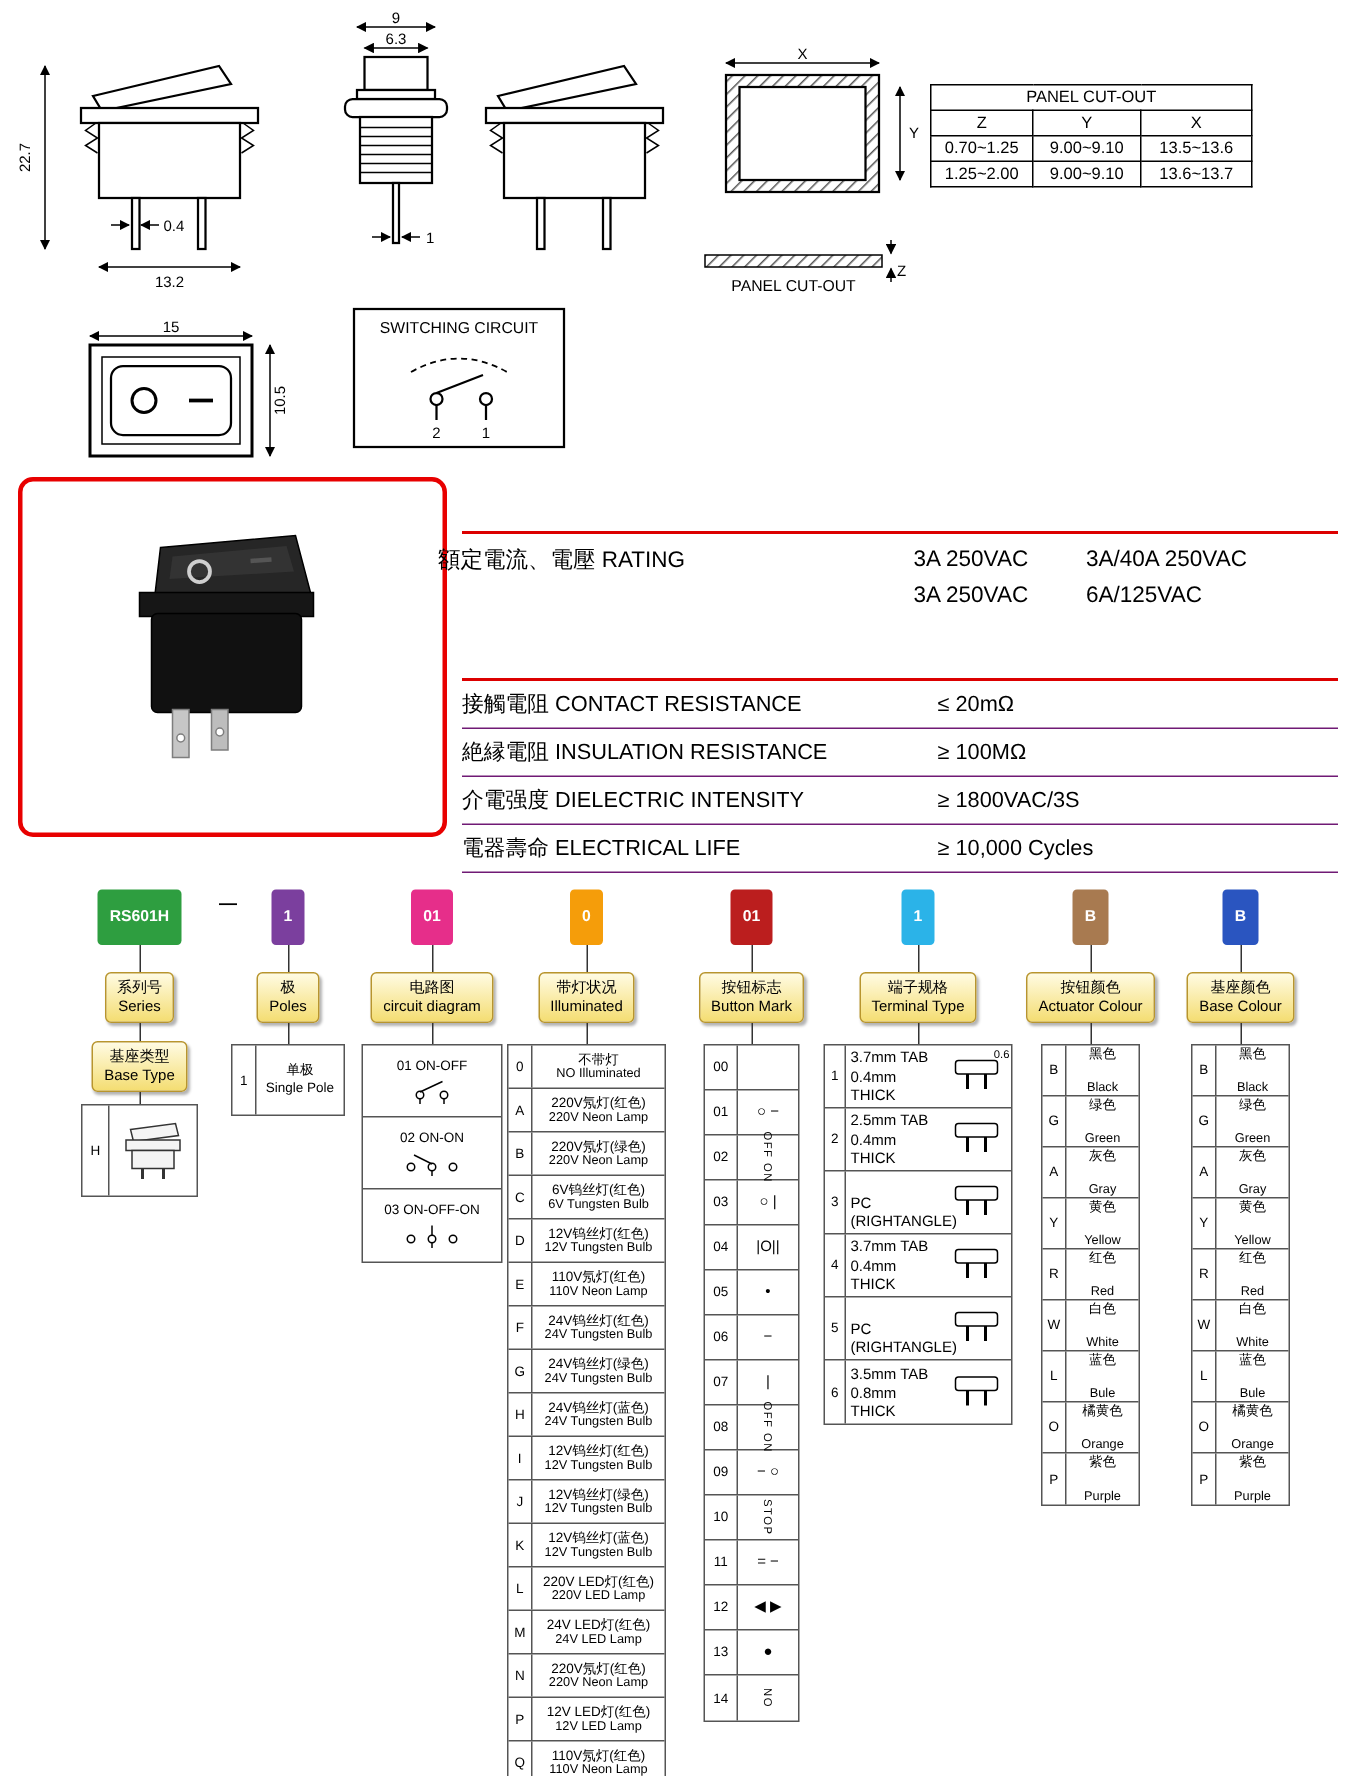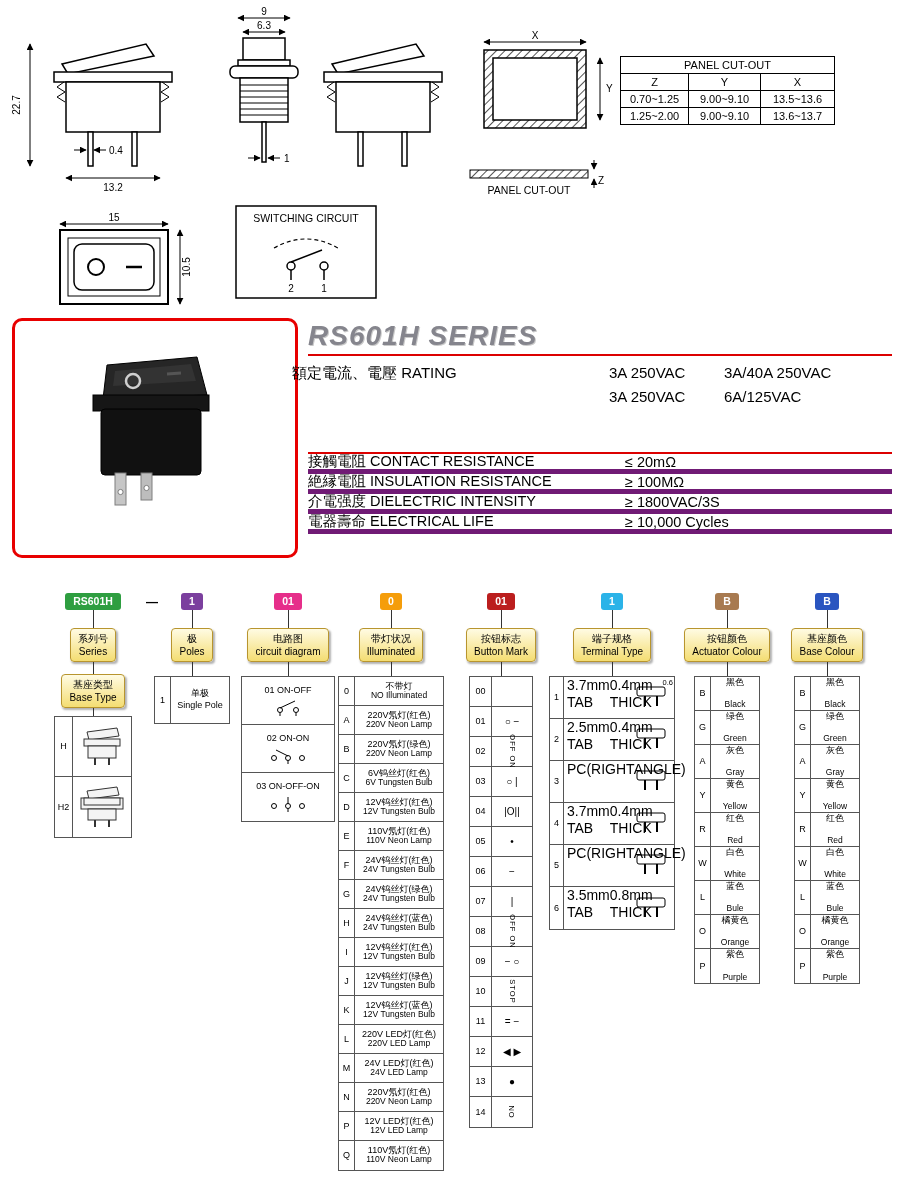--- a/index.html
+++ b/index.html
@@ -15,27 +15,27 @@
 
   
   .redbox{position:absolute;left:12px;top:318px;width:286px;height:240px;border:3px solid #e80000;border-radius:10px;display:flex;align-items:center;justify-content:center;background:#fff}
   .series-title{position:absolute;left:308px;top:320px;font-size:28px;font-style:italic;font-weight:bold;color:#85858d;letter-spacing:1px;text-shadow:1px 1px 0 #c9c9c9}
   .rule{position:absolute;left:308px;width:584px;height:2px;background:#dc0000}
   .rating{position:absolute;left:292px;top:364px;width:584px;font-size:15px}
   .rating-row{position:relative;height:24px}
   .rv1{position:absolute;left:317px}
   .rv2{position:absolute;left:432px}
   .specs{position:absolute;left:308px;top:452px;width:584px;border-top:2px solid #dc0000}
-  .spec-row{position:relative;height:20px;border-bottom:5px solid #701a75;font-size:14.5px;display:flex;align-items:center}
+  .spec-row{position:relative;height:32px;border-bottom:1px solid #701a75;font-size:14.5px;display:flex;align-items:center}
   .spec-val{position:absolute;left:317px}
 
   
   .ordering{position:absolute;left:0;top:585px;width:900px;height:599px;font-size:10px}
   .col{position:absolute;top:8px;display:flex;flex-direction:column;align-items:center}
-  .code-box{color:#fff;font-size:10.5px;font-weight:bold;padding:2px 8px;border-radius:3px;line-height:1.2;text-align:center}
+  .code-box{color:#fff;font-size:10.5px;font-weight:bold;padding:12px 8px;border-radius:3px;line-height:1.2;text-align:center}
   .vline{width:1px;background:#333}
   .h18{height:18px}.h14{height:14px}.h12{height:12px}.h8{height:8px}
   .hdr{background:linear-gradient(#fffbe3,#f4dd72);border:1px solid #b8952e;border-radius:4px;box-shadow:1.5px 2px 2px rgba(0,0,0,.3);padding:3px 7px;text-align:center;font-size:10px;line-height:1.3;white-space:nowrap}
   .dash{position:absolute;left:146px;top:10px;font-weight:bold;font-size:12px}
 
   .otable{border:1px solid #555;background:#fff}
   .row{display:flex;align-items:stretch;border-bottom:1px solid #555}
   .otable .row:last-child{border-bottom:none}
   .codecell{display:flex;align-items:center;justify-content:center;border-right:1px solid #555;font-size:9px;flex:none}
 
@@ -52,21 +52,21 @@
 
   .ltable{width:106px}.lrow{height:29px}.lcode{width:16px}
   .ltxt{flex:1;display:flex;flex-direction:column;align-items:center;justify-content:center;text-align:left;line-height:1.15}
   .ltxt .cn{font-size:9px}.ltxt .en{font-size:8.5px}
 
   .mtable{width:64px}.mrow{height:30px}.mcode{width:22px}
   .mark{flex:1;display:flex;align-items:center;justify-content:center;font-size:10px;white-space:nowrap}
   .mark[data-rot="1"]{transform:rotate(90deg);font-size:7.5px;letter-spacing:1px}
 
   .ttable{width:126px}.trow{height:42px}.tcode{width:14px}
-  .ttxt{width:64px;display:flex;justify-content:flex-start;font-size:14px;line-height:1.25;padding-left:3px}
+  .ttxt{width:64px;display:flex;flex-direction:column;justify-content:flex-end;font-size:10px;line-height:1.25;padding-left:3px}
   .ticon{flex:1;display:flex;align-items:center;justify-content:center;position:relative}
   .tnote{position:absolute;top:1px;right:1px;font-size:7.5px}
 
   .ptable{width:66px}.prow{height:34px}.pcode{width:16px}
   .ptxt{flex:1;display:flex;flex-direction:column;align-items:center;justify-content:space-between;text-align:center;line-height:1.2}
   .ptxt .cn{font-size:9px}.ptxt .en{font-size:8.5px}
 </style>
 </head>
 <body>
 
@@ -199,21 +199,20 @@
       <line x1="112" y1="31" x2="126" y2="30" stroke="#555" stroke-width="3"></line>
       <rect x="38" y="52" width="116" height="16" fill="#161616" stroke="#000"></rect>
       <rect x="46" y="66" width="100" height="66" rx="4" fill="#111" stroke="#000"></rect>
       <rect x="60" y="130" width="11" height="32" fill="#c6c6c6" stroke="#7e7e7e"></rect>
       <circle cx="65.5" cy="149" r="2.6" fill="#fff" stroke="#7e7e7e"></circle>
       <rect x="86" y="130" width="11" height="27" fill="#bdbdbd" stroke="#7e7e7e"></rect>
       <circle cx="91.5" cy="145" r="2.6" fill="#fff" stroke="#7e7e7e"></circle>
     </svg>
   </div>
 
-  <div class="series-title">RS601H SERIES</div>
   <div class="rule" style="top:354px"></div>
 
   <div class="rating">
     <div class="rating-row">
       <span>額定電流、電壓 RATING</span>
       <span class="rv1">3A 250VAC</span>
       <span class="rv2">3A/40A 250VAC</span>
     </div>
     <div class="rating-row">
       <span class="rv1">3A 250VAC</span>
@@ -266,33 +265,20 @@
           <div class="bicon">
             <svg width="50" height="44" viewBox="0 0 50 44" fill="#f4f4f4" stroke="#333">
               <polygon points="10,8 40,4 42,12 12,16"></polygon>
                 <rect x="7" y="15" width="36" height="7"></rect>
               <rect x="11" y="22" width="28" height="12"></rect>
               <line x1="18" y1="34" x2="18" y2="41" stroke-width="2"></line>
                 <line x1="32" y1="34" x2="32" y2="41" stroke-width="2"></line>
             </svg>
           </div>
         </div>
-        <div class="row brow">
-          <div class="codecell bcode">H2</div>
-          <div class="bicon">
-            <svg width="50" height="44" viewBox="0 0 50 44" fill="#f4f4f4" stroke="#333">
-              <rect x="4" y="13" width="42" height="11"></rect>
-              <polygon points="10,6 40,2 42,10 12,14"></polygon>
-                <rect x="7" y="13" width="36" height="7"></rect>
-              <rect x="11" y="24" width="28" height="11"></rect>
-              <line x1="18" y1="35" x2="18" y2="42" stroke-width="2"></line>
-                <line x1="32" y1="35" x2="32" y2="42" stroke-width="2"></line>
-            </svg>
-          </div>
-        </div>
       </div>
     </div>
 
     <div class="col" style="left:152px;width:80px">
       <div class="code-box" style="background: rgb(123, 63, 158);">1</div>
       <div class="vline h18"></div>
       <div class="hdr">
         <div>极</div>
           <div>Poles</div>
       </div>

